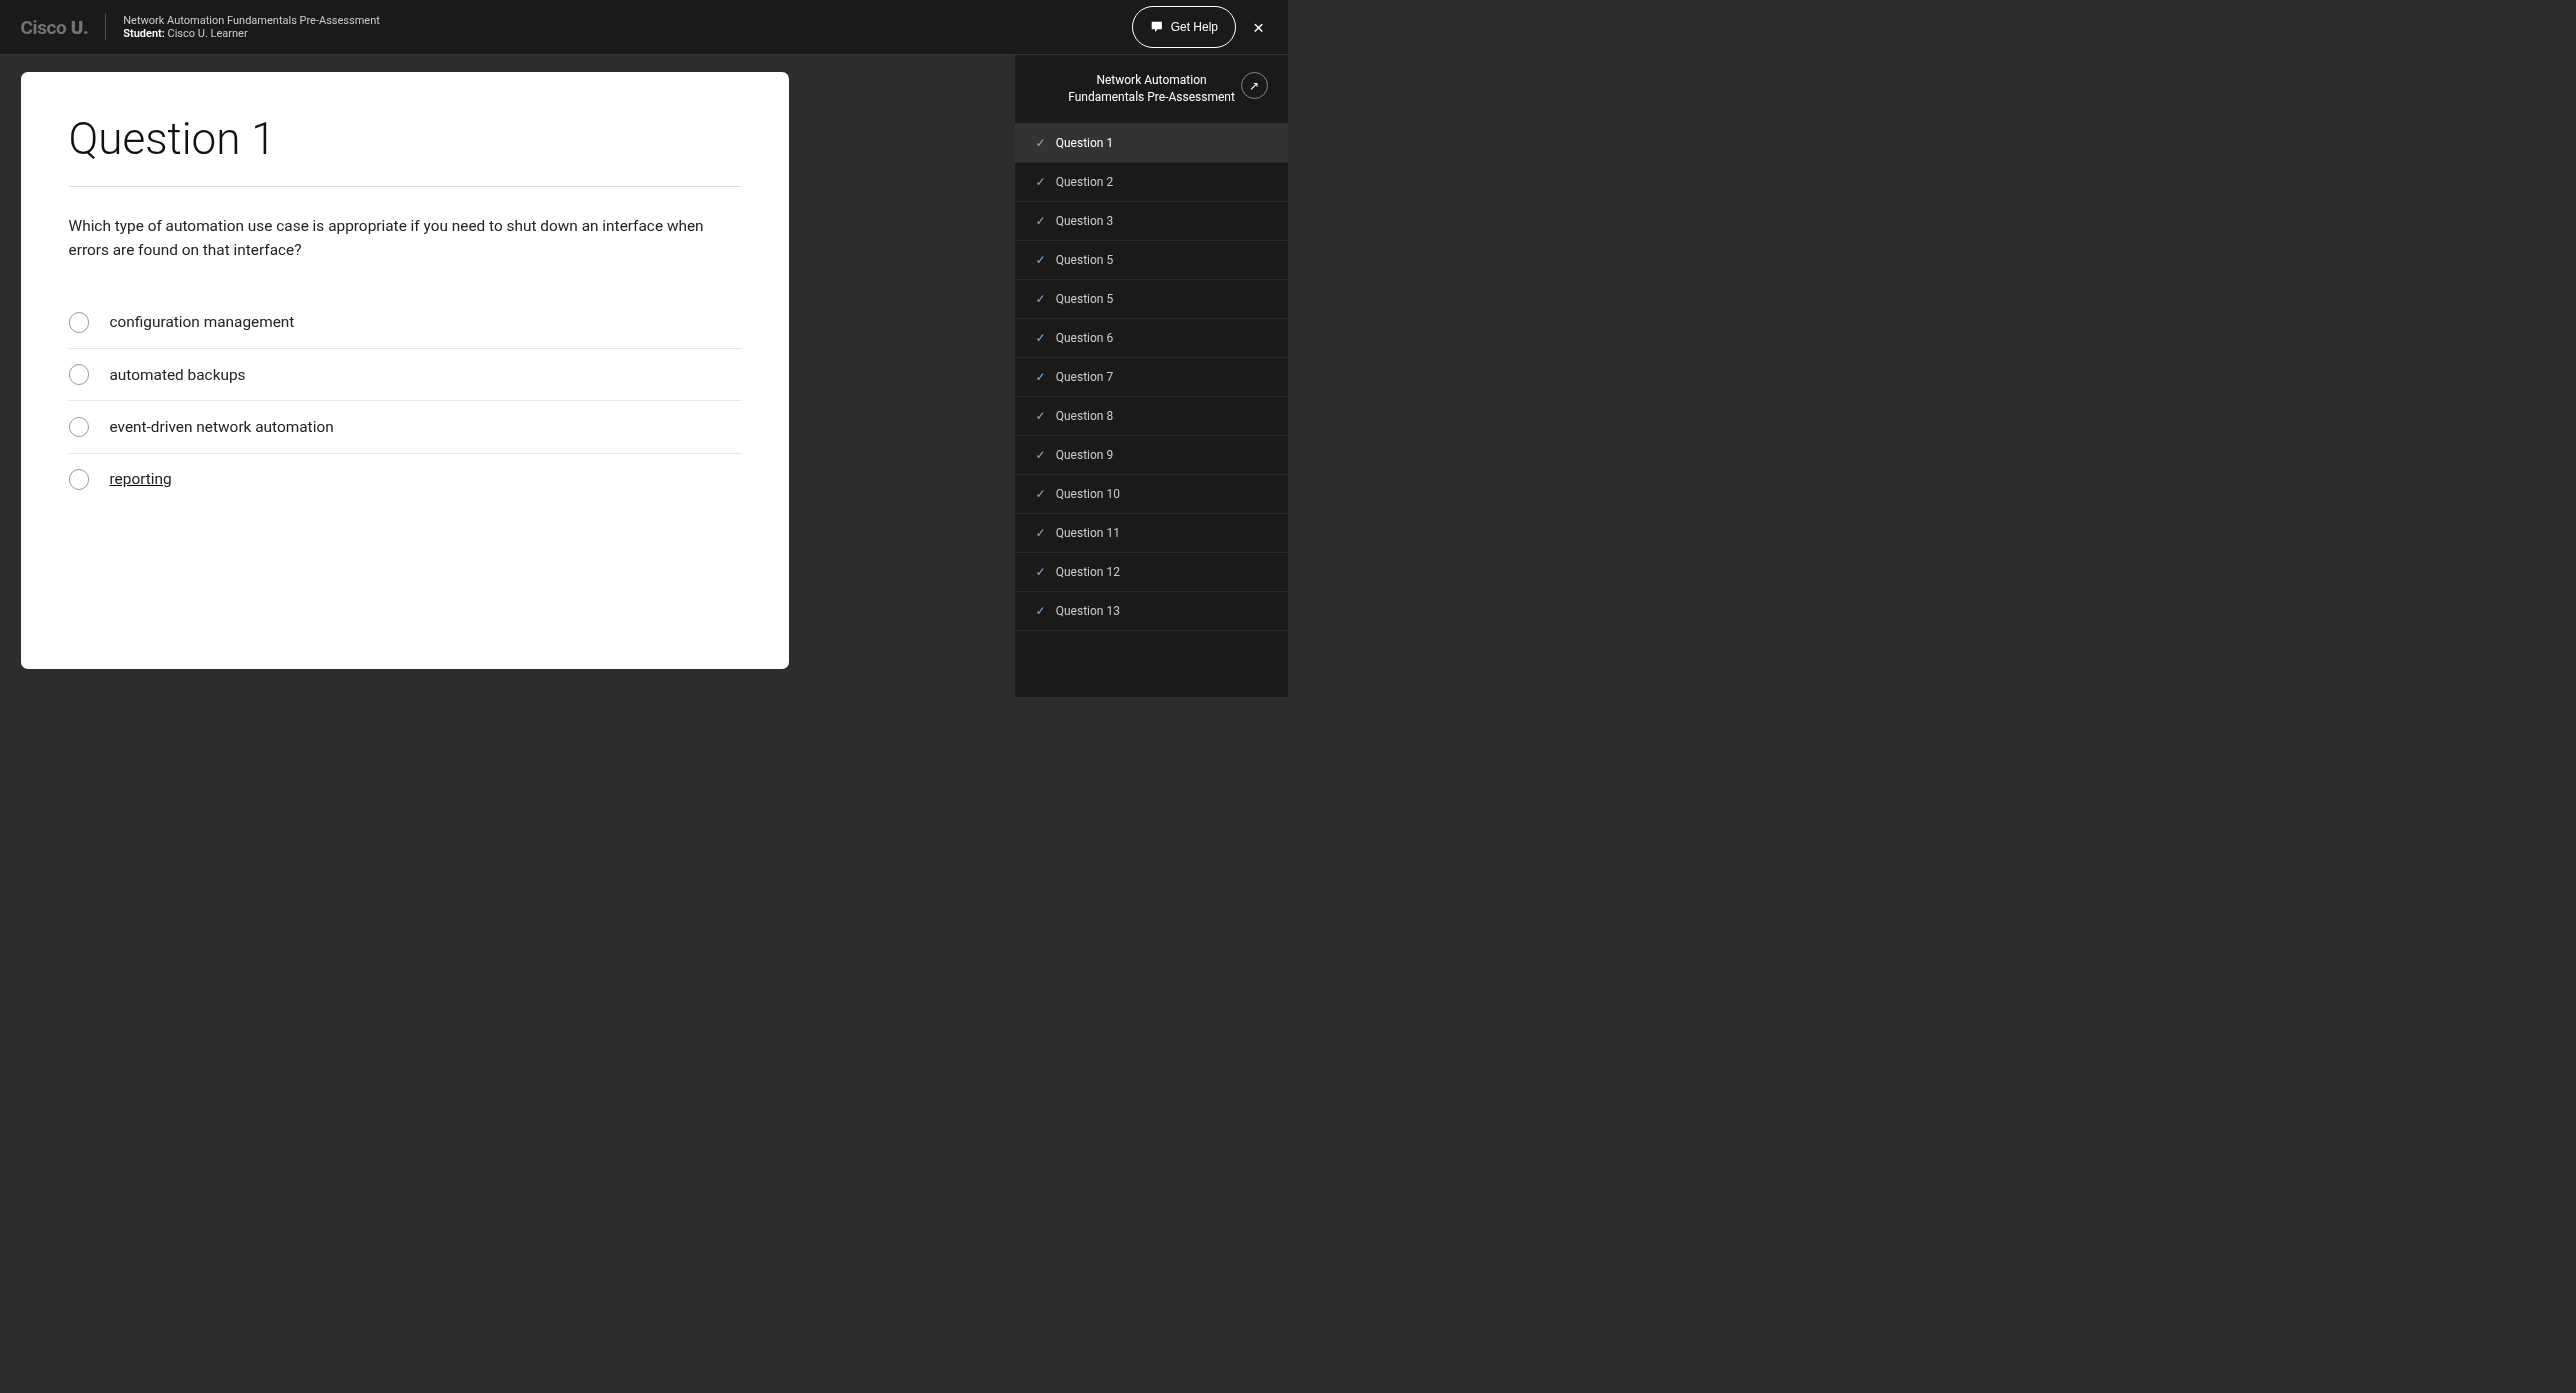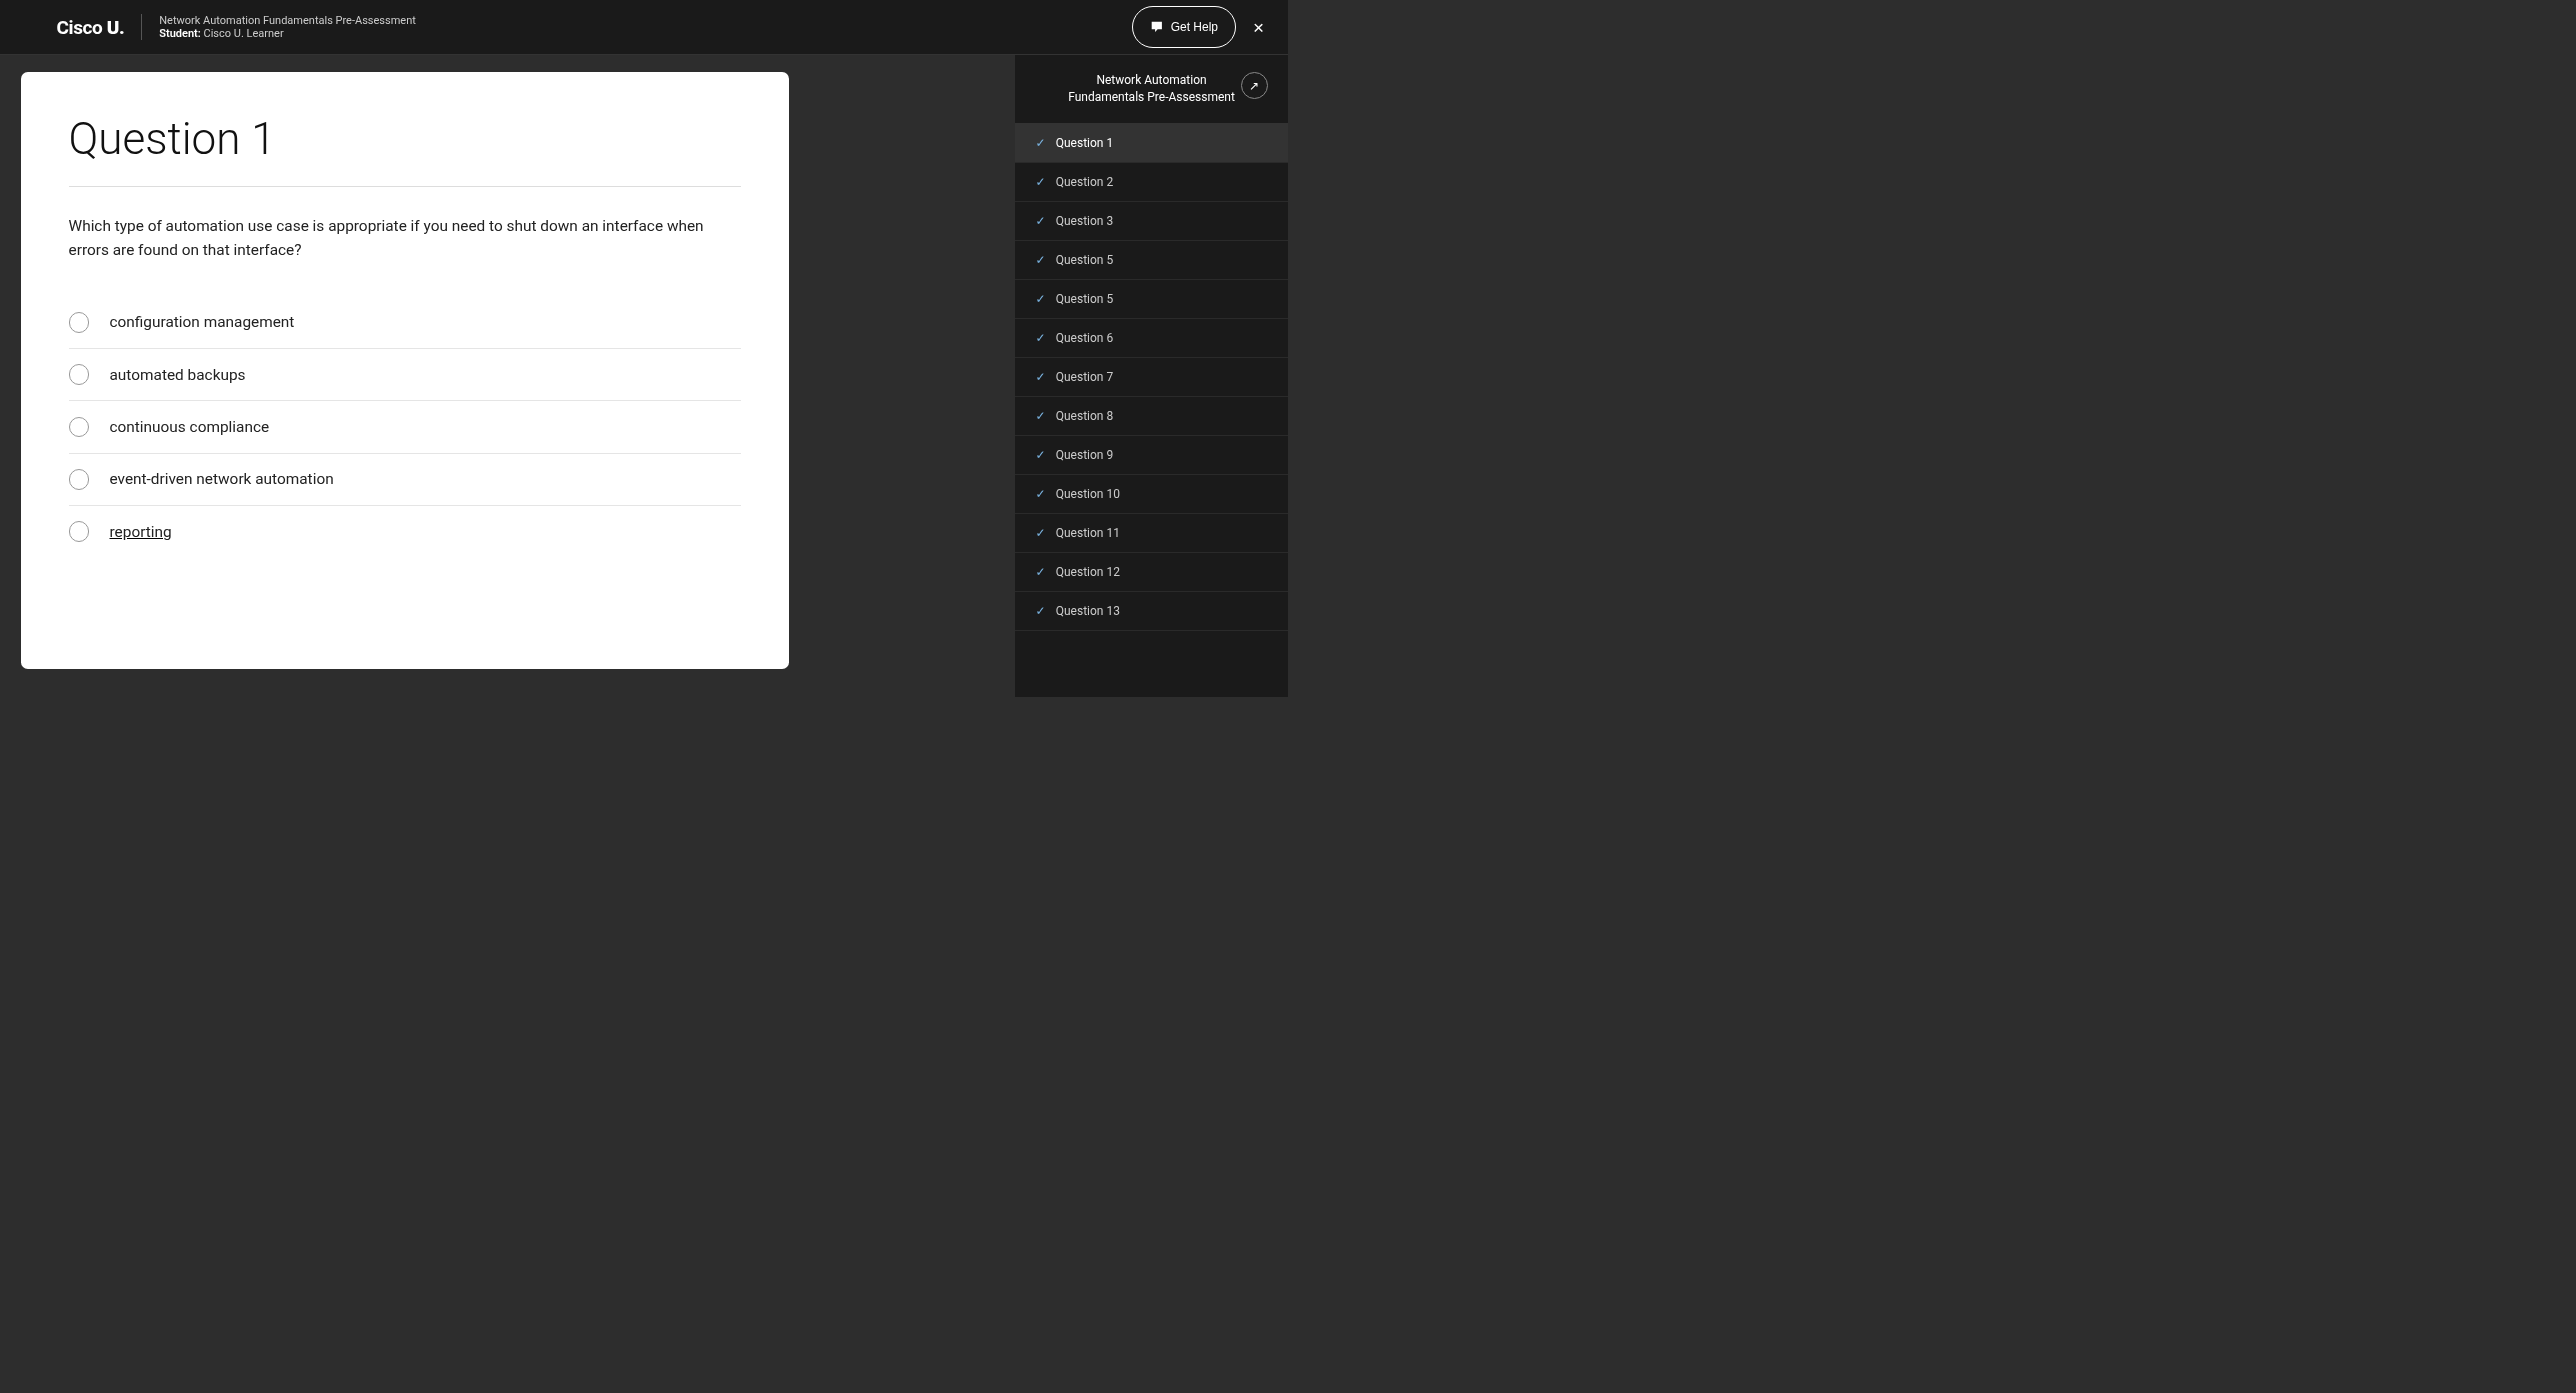--- a/index.html
+++ b/index.html
@@ -29,23 +29,22 @@
 
     .header-left {
       display: flex;
       align-items: center;
       gap: 17px;
     }
 
     .cisco-logo {
       font-size: 19px;
       font-weight: 700;
-      color: #ffffff;
+      color: #737373;
       letter-spacing: -0.4px;
-      margin-left: 36px;
     }
 
     .cisco-logo span {
       font-weight: 900;
     }
 
     .header-info {
       display: flex;
       flex-direction: column;
       border-left: 0.9px solid #555;
@@ -292,24 +291,20 @@
       <div class="answer-option">
             <div class="radio-circle"></div>
             <span class="answer-label">configuration management</span>
           </div>
           <div class="answer-option">
             <div class="radio-circle"></div>
             <span class="answer-label">automated backups</span>
           </div>
           <div class="answer-option">
             <div class="radio-circle"></div>
-            <span class="answer-label">continuous compliance</span>
-          </div>
-          <div class="answer-option">
-            <div class="radio-circle"></div>
             <span class="answer-label">event-driven network automation</span>
           </div>
           <div class="answer-option">
             <div class="radio-circle"></div>
             <span class="answer-label">reporting</span>
           </div>
         </div>
     </div>
   </div>
 

